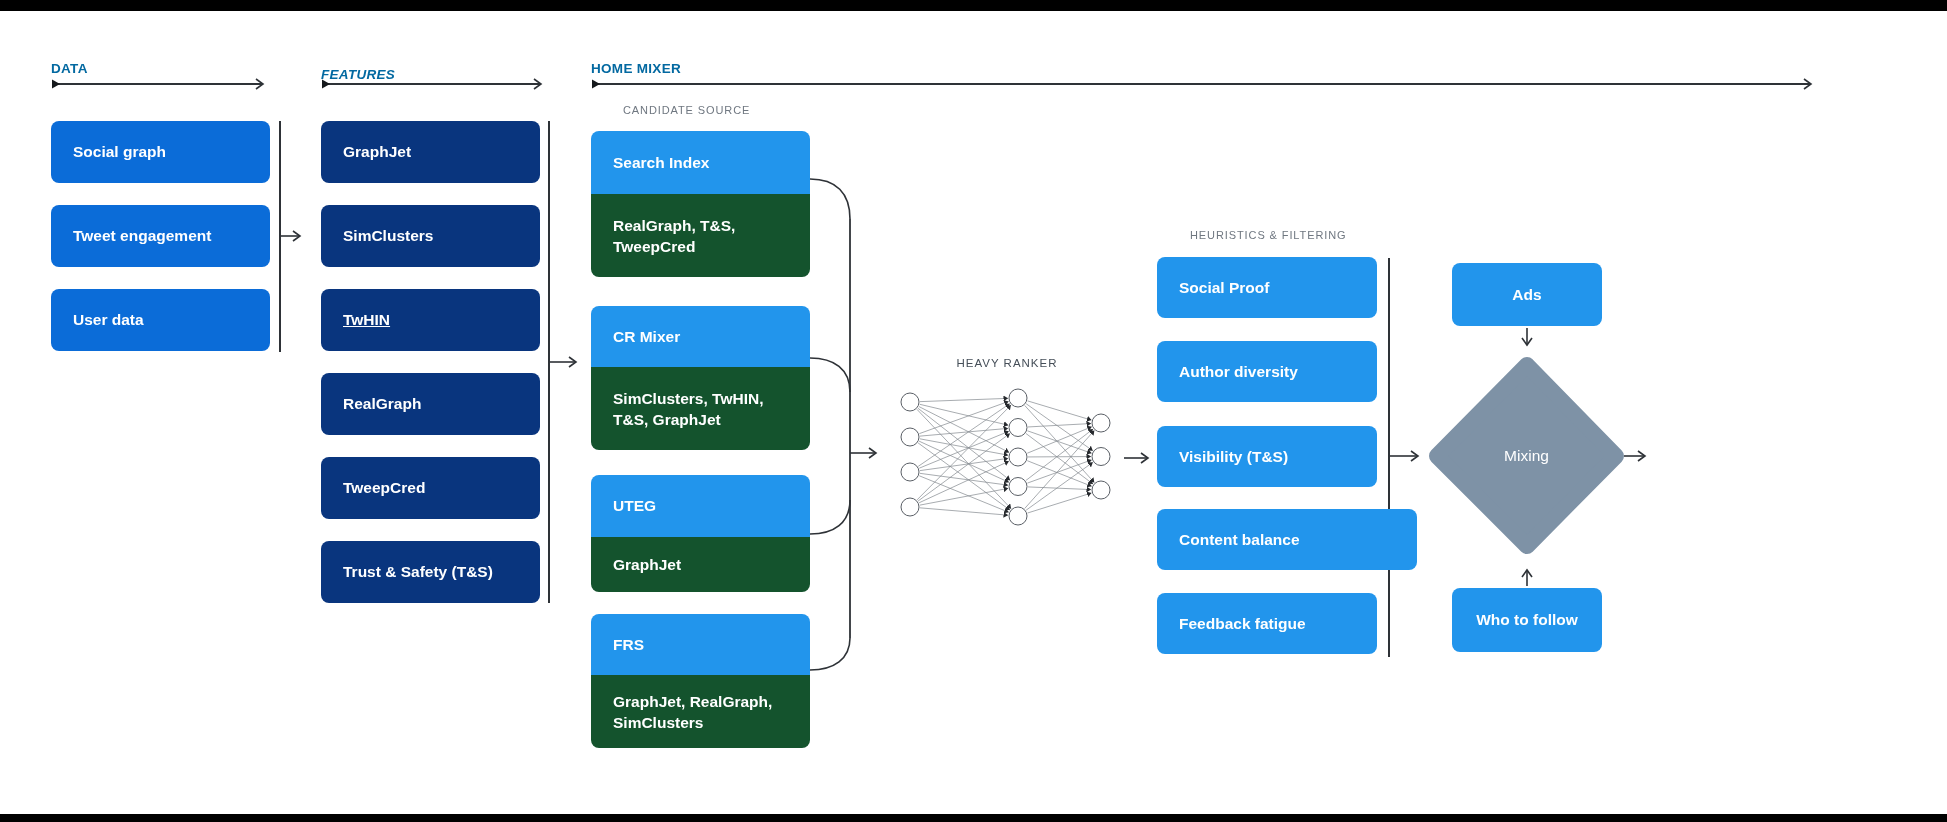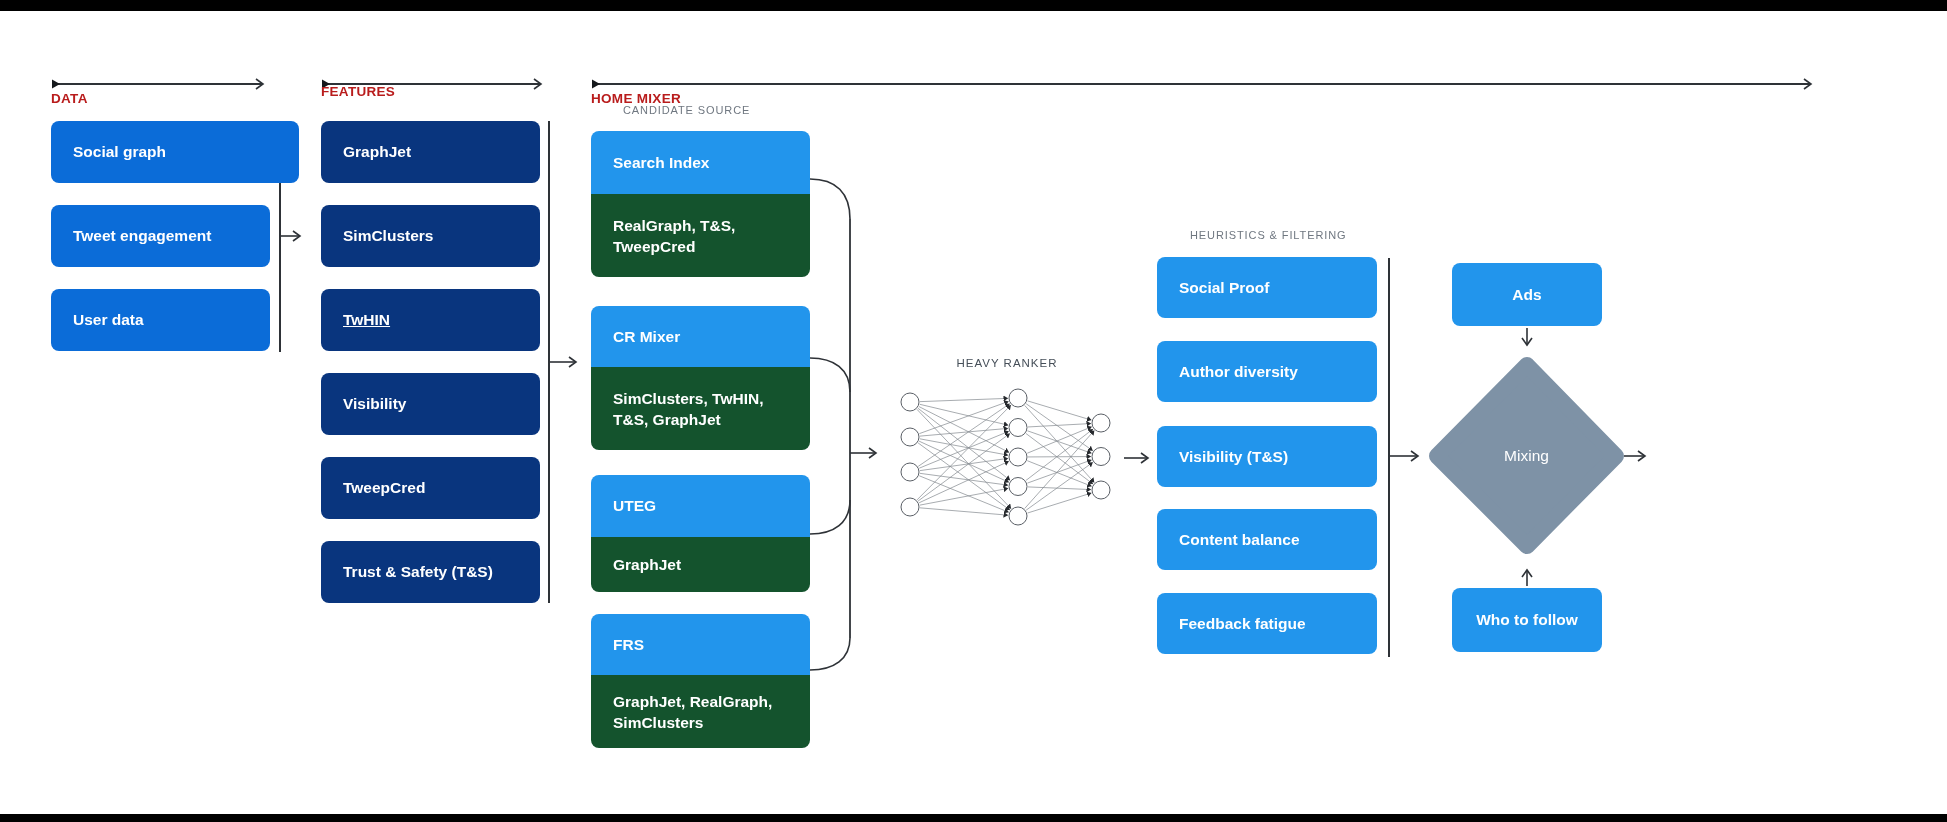--- a/index.html
+++ b/index.html
@@ -5,22 +5,22 @@
   html,body{margin:0;padding:0;background:#ffffff;}
   #stage{
     position:relative;width:1947px;height:822px;background:#ffffff;overflow:hidden;
     font-family:"Liberation Sans","DejaVu Sans",sans-serif;
   }
   .bar{position:absolute;left:0;width:100%;background:#000000;}
   #bar-top{top:0;height:11px;}
   #bar-bottom{top:814px;height:8px;}
 
   .sec-header{
-    position:absolute;font-size:13.5px;font-weight:bold;color:#b91c1c;
-    letter-spacing:.3px;white-space:nowrap;margin-top:30px;
+    position:absolute;font-size:13.5px;font-weight:bold;color:#0369a1;
+    letter-spacing:.3px;white-space:nowrap;
   }
   .mini-label{
     position:absolute;font-size:11px;color:#6f7780;letter-spacing:.9px;
     white-space:nowrap;
     margin-left:32px;
   }
   .hr-label{
     position:absolute;font-size:11.5px;color:#454e58;letter-spacing:1px;
     text-align:center;white-space:nowrap;
   }
@@ -143,31 +143,31 @@
     <line x1="1390" y1="456" x2="1418" y2="456" stroke="#2e3237" stroke-width="1.6" marker-end="url(#chev)"></line>
 
     <line x1="1527" y1="328" x2="1527" y2="345" stroke="#2e3237" stroke-width="1.6" marker-end="url(#chev)"></line>
     <line x1="1527" y1="586" x2="1527" y2="570" stroke="#2e3237" stroke-width="1.6" marker-end="url(#chev)"></line>
     <line x1="1624" y1="456" x2="1645" y2="456" stroke="#2e3237" stroke-width="1.6" marker-end="url(#chev)"></line>
 
     <path d="M1527,365 L1616,456 L1527,546 L1437,456 Z" fill="#7e92a6" stroke="#7e92a6" stroke-width="16" stroke-linejoin="round"></path>
   </svg>
 
   <div class="sec-header" style="left:51px;top:61px;">DATA</div>
-  <div class="sec-header" style="left:321px;top:54px;">FEATURES</div>
+  <div class="sec-header" style="left:321px;top:67px;font-style:italic;">FEATURES</div>
   <div class="sec-header" style="left:591px;top:61px;">HOME MIXER</div>
 
-  <div class="box blue-md" style="left:51px;top:121px;width:248px;height:62px;">Social graph</div>
+  <div class="box blue-md" style="left:51px;top:121px;width:219px;height:62px;">Social graph</div>
   <div class="box blue-md" style="left:51px;top:289px;width:219px;height:62px;">User data</div>
   <div class="box blue-md" style="left:51px;top:205px;width:219px;height:62px;">Tweet engagement</div>
 
   <div class="box navy" style="left:321px;top:121px;width:219px;height:62px;">GraphJet</div>
   <div class="box navy" style="left:321px;top:205px;width:219px;height:62px;">SimClusters</div>
   <div class="box navy" style="left:321px;top:289px;width:219px;height:62px;text-decoration:underline;">TwHIN</div>
-  <div class="box navy" style="left:321px;top:373px;width:219px;height:62px;">Visibility</div>
+  <div class="box navy" style="left:321px;top:373px;width:219px;height:62px;">RealGraph</div>
   <div class="box navy" style="left:321px;top:457px;width:219px;height:62px;">TweepCred</div>
   <div class="box navy" style="left:321px;top:541px;width:219px;height:62px;">Trust &amp; Safety (T&amp;S)</div>
 
   <div class="mini-label" style="left:591px;top:104px;">CANDIDATE SOURCE</div>
 
   <div class="cand" style="top:131px;">
     <div class="hd" style="height:63px;">Search Index</div>
     <div class="sub" style="height:83px;">RealGraph, T&amp;S,
 TweepCred</div>
   </div>
@@ -185,19 +185,19 @@
     <div class="sub" style="height:73px;">GraphJet, RealGraph,
 SimClusters</div>
   </div>
 
   <div class="hr-label" style="left:907px;top:357px;width:200px;">HEAVY RANKER</div>
 
   <div class="mini-label" style="left:1158px;top:229px;">HEURISTICS &amp; FILTERING</div>
   <div class="box blue-br" style="left:1157px;top:257px;width:220px;height:61px;">Social Proof</div>
   <div class="box blue-br" style="left:1157px;top:341px;width:220px;height:61px;">Author diversity</div>
   <div class="box blue-br" style="left:1157px;top:426px;width:220px;height:61px;">Visibility (T&amp;S)</div>
-  <div class="box blue-br" style="left:1157px;top:509px;width:220px;height:61px;">Content balance</div>
+  <div class="box blue-br" style="left:1157px;top:509px;width:260px;height:61px;">Content balance</div>
   <div class="box blue-br" style="left:1157px;top:593px;width:220px;height:61px;">Feedback fatigue</div>
 
   <div class="box blue-br center" style="left:1452px;top:263px;width:150px;height:63px;">Ads</div>
   <div class="mix-label">Mixing</div>
   <div class="box blue-br center" style="left:1452px;top:588px;width:150px;height:64px;">Who to follow</div>
 </div>
 
 </body></html>

